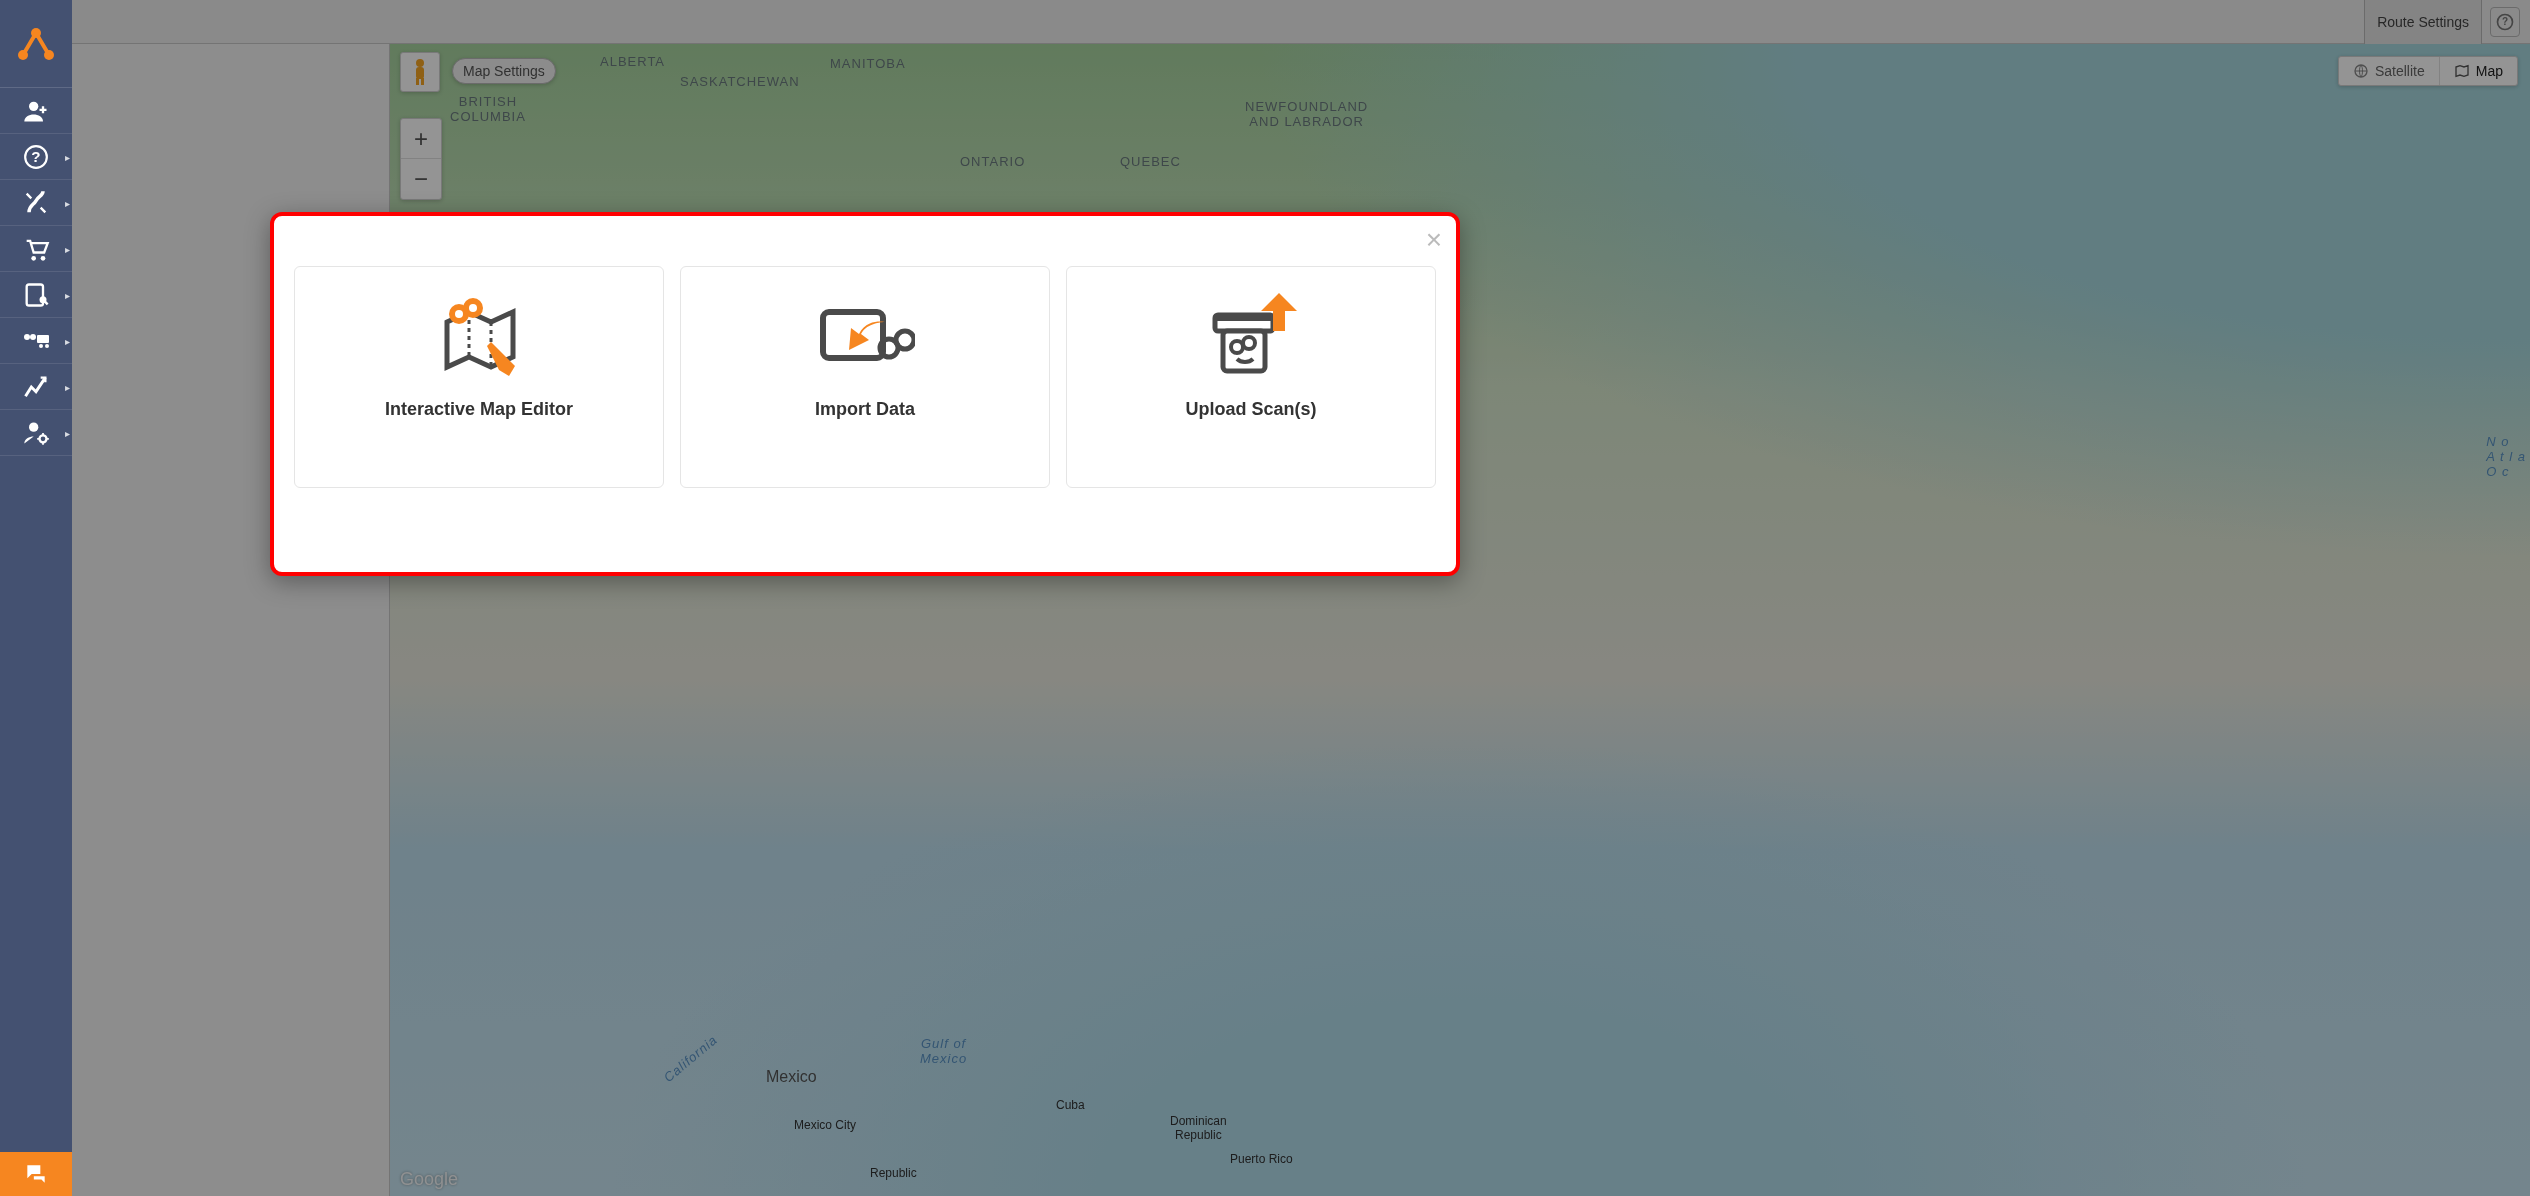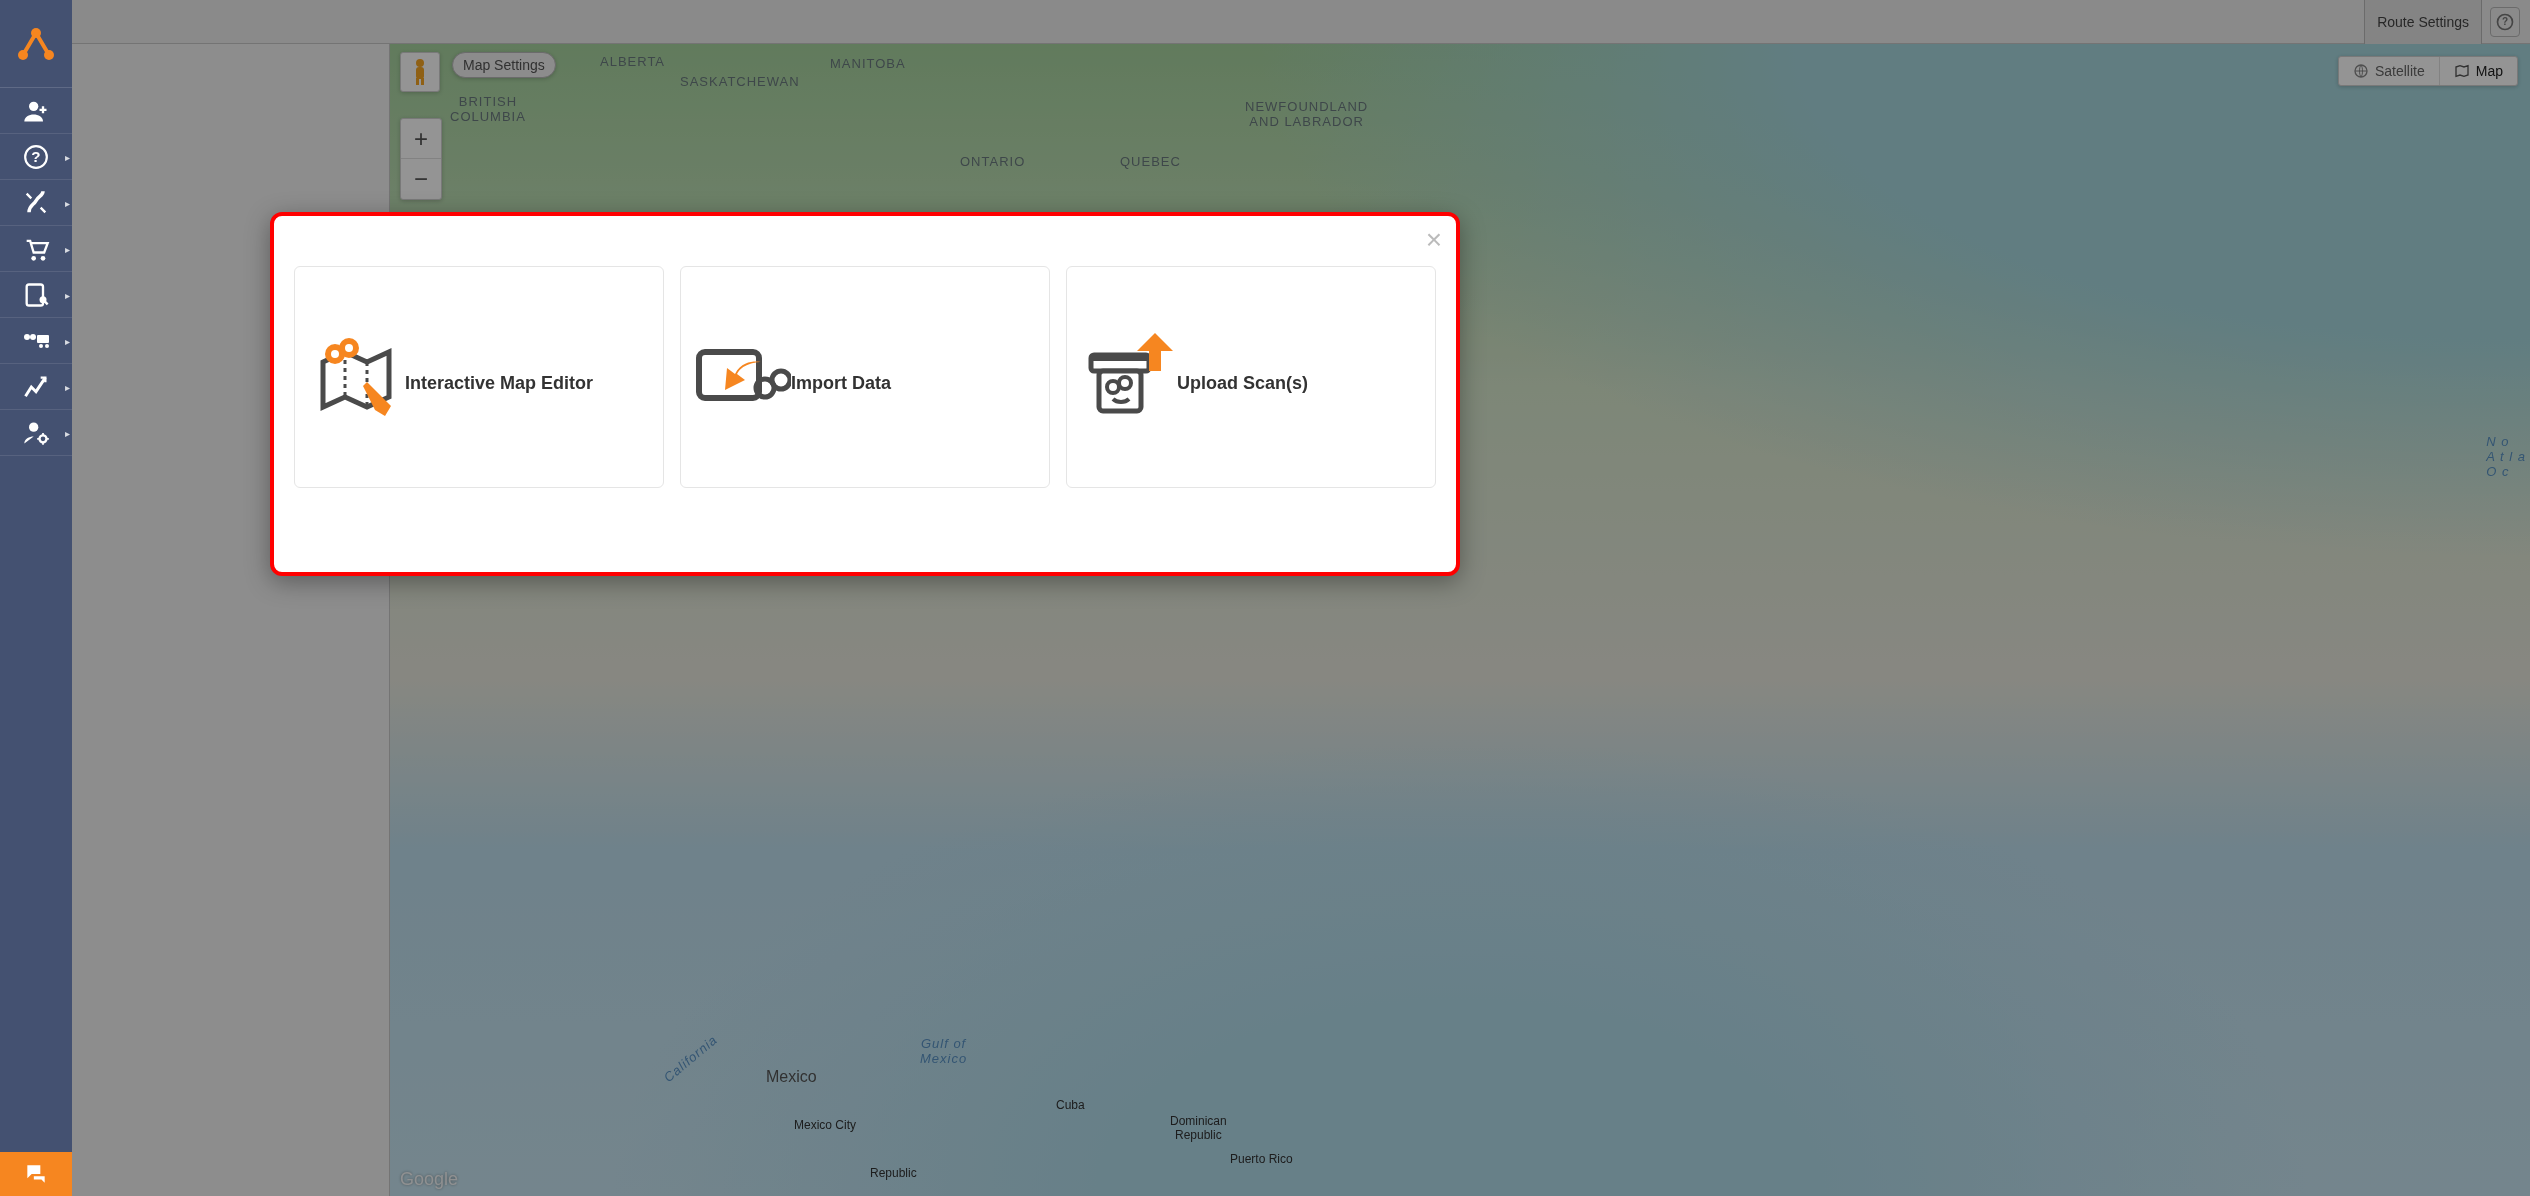--- a/index.html
+++ b/index.html
@@ -26,38 +26,38 @@
 
 .map-area { flex: 1; position: relative; overflow: hidden; background: linear-gradient(180deg,#a8d4a0 0%, #b8dbb0 12%, #d8e8ce 30%, #e9e9df 55%, #bfe0ef 70%, #c9e6f3 100%); }
 .map-area .water1 { position: absolute; top: 0; right: 0; width: 60%; height: 45%; background: radial-gradient(ellipse at top right, #a7d8df 40%, transparent 70%); }
 .map-area .water2 { position: absolute; bottom: 0; left: 10%; width: 80%; height: 40%; background: radial-gradient(ellipse at bottom, #b2dceb 30%, transparent 70%); }
 .map-label { position: absolute; font-size: 13px; color: #6c7b80; letter-spacing: 1px; font-weight: 500; white-space: nowrap; }
 .map-label.city { color: #333; letter-spacing: 0; font-weight: normal; font-size: 12px; }
 .map-label.blue { color: #5a93c6; font-style: italic; text-align: center; }
 
 .map-controls-left { position: absolute; top: 8px; left: 10px; display: flex; align-items: flex-start; gap: 12px; }
 .pegman { width: 40px; height: 40px; background: #fff; border: 1px solid #d0d0d0; border-radius: 3px; display: flex; align-items: center; justify-content: center; font-size: 22px; box-shadow: 0 1px 4px rgba(0,0,0,0.2); cursor: grab; }
-.map-settings-btn { background: #f1f1f1; border: 1px solid #b8b8b8; padding: 4px 10px; font-size: 14px; color: #555; border-radius: 13px; cursor: pointer; box-shadow: 0 1px 4px rgba(0,0,0,0.2); }
+.map-settings-btn { background: #f1f1f1; border: 1px solid #b8b8b8; padding: 4px 10px; font-size: 14px; color: #555; border-radius: 13px; cursor: pointer; box-shadow: 0 1px 4px rgba(0,0,0,0.2); margin-top: 6px; }
 .zoom-controls { position: absolute; top: 74px; left: 10px; background: #fff; border: 1px solid #d0d0d0; border-radius: 3px; box-shadow: 0 1px 4px rgba(0,0,0,0.2); }
 .zoom-controls div { width: 40px; height: 40px; display: flex; align-items: center; justify-content: center; font-size: 24px; color: #555; cursor: pointer; }
 .zoom-controls div:first-child { border-bottom: 1px solid #e0e0e0; }
 
 .map-type-toggle { position: absolute; top: 12px; right: 12px; background: #fff; border: 1px solid #d0d0d0; border-radius: 3px; display: flex; box-shadow: 0 1px 4px rgba(0,0,0,0.2); overflow: hidden; }
 .map-type-toggle .seg { padding: 6px 14px; font-size: 14px; display: flex; align-items: center; gap: 6px; cursor: pointer; color: #666; }
 .map-type-toggle .seg.active { color: #222; font-weight: 500; }
 .map-type-toggle .seg + .seg { border-left: 1px solid #e0e0e0; }
 
 .google-logo { position: absolute; bottom: 6px; left: 10px; font-size: 18px; color: rgba(255,255,255,0.9); font-weight: 500; text-shadow: 0 0 3px rgba(0,0,0,0.4); }
 
 
 .overlay { position: absolute; inset: 0; background: rgba(0,0,0,0.42); z-index: 100; }
 .modal { position: absolute; top: 212px; left: 198px; width: 1190px; height: 364px; background: #fff; border-radius: 12px; border: 4px solid #ff0000; box-shadow: 0 6px 24px rgba(0,0,0,0.35); padding: 24px 20px; z-index: 200; }
 .modal-close { position: absolute; top: 10px; right: 14px; font-size: 28px; color: #bbb; cursor: pointer; line-height: 1; }
 .card-row { display: flex; gap: 16px; margin-top: 26px; }
-.card { flex: 1; border: 1px solid #e5e5e5; border-radius: 6px; height: 222px; display: flex; align-items: center; justify-content: flex-start; padding: 20px 10px; cursor: pointer; }
+.card { flex: 1; border: 1px solid #e5e5e5; border-radius: 6px; height: 222px; display: flex; flex-direction: column; align-items: center; justify-content: flex-start; padding: 20px 10px; cursor: pointer; }
 .card-icon { height: 100px; display: flex; align-items: center; justify-content: center; }
 .card-title { font-size: 18px; font-weight: 600; color: #333; text-align: center; margin-top: 12px; }
 </style>
 </head>
 <body>
 
 <div class="sidebar">
   <div class="sidebar-logo">
     <svg width="42" height="42" viewBox="0 0 42 42">
       <circle cx="21" cy="10" r="5" fill="#f68620"></circle>

